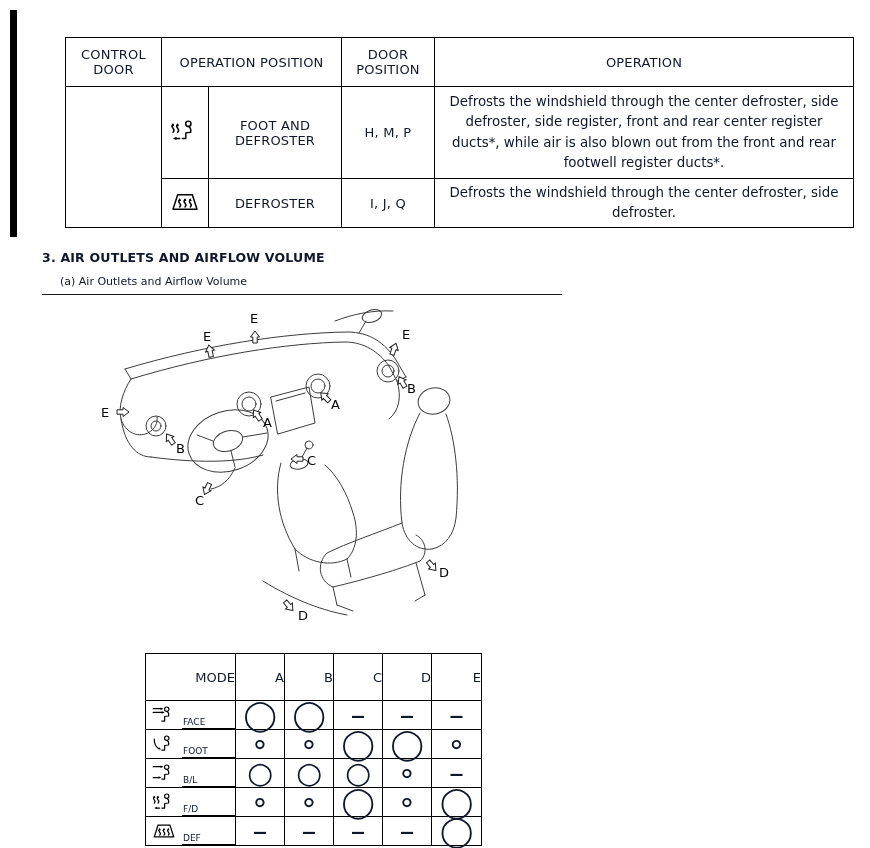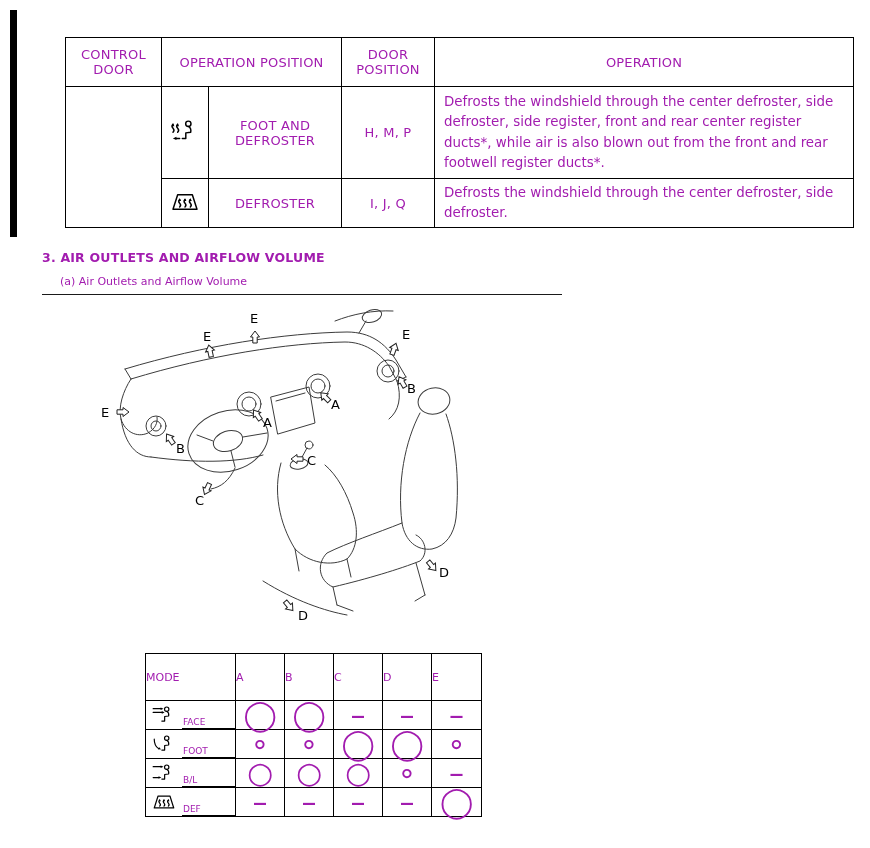--- a/index.html
+++ b/index.html
@@ -1,46 +1,46 @@
 <!DOCTYPE html>
 <html><head>
 <meta charset="utf-8">
 <style>
   html,body{margin:0;padding:0;background:#fff;}
   .page{position:relative;width:870px;height:848px;background:#ffffff;
-        font-family:"DejaVu Sans","Liberation Sans",sans-serif;color:#a21caf;overflow:hidden;}
+        font-family:"DejaVu Sans","Liberation Sans",sans-serif;color:#0f172a;overflow:hidden;}
 
   
   .edge-bar{position:absolute;left:10px;top:10px;width:7px;height:227px;background:#000;}
 
   
   table.ctl{position:absolute;left:65px;top:37px;width:788px;border-collapse:collapse;table-layout:fixed;}
   table.ctl th,table.ctl td{border:1px solid #000;font-size:13px;font-weight:normal;
         text-align:center;vertical-align:middle;padding:2px 6px;letter-spacing:.2px;}
   table.ctl tr.hdr th{height:44px;}
   table.ctl tr.r1{height:92px;}
   table.ctl tr.r2{height:47px;}
-  table.ctl td.op-text{font-size:13.4px;text-align:left;line-height:1.5;padding:4px 9px;letter-spacing:0;}
+  table.ctl td.op-text{font-size:13.4px;text-align:center;line-height:1.5;padding:4px 9px;letter-spacing:0;}
   table.ctl td.icon-cell{padding:0;}
 
   
   .sec-head{position:absolute;left:42px;top:250px;font-size:12.5px;font-weight:bold;letter-spacing:.2px;text-align:center;}
   .sec-sub{position:absolute;left:60px;top:275px;font-size:11px;}
   .sec-rule{position:absolute;left:42px;top:294px;width:520px;height:1px;background:#1a1a1a;}
 
   
   .diagram{position:absolute;left:85px;top:305px;width:470px;height:342px;}
   .diagram svg{display:block;}
   .car{stroke:#3c3c3c;stroke-width:1;fill:none;stroke-linecap:round;stroke-linejoin:round;}
   .dlabel{font-family:"DejaVu Sans",sans-serif;font-size:13px;fill:#000;stroke:none;}
 
   
   table.air{position:absolute;left:145px;top:653px;width:336px;border-collapse:collapse;table-layout:fixed;}
   table.air th,table.air td{border:1px solid #000;vertical-align:middle;padding:0;}
-  table.air tr.hdr th{height:46px;font-size:11px;font-weight:normal;text-align:left;}
+  table.air tr.hdr th{height:46px;font-size:13px;font-weight:normal;text-align:right;}
   table.air tr.body{height:28px;}
   td.mode-cell{padding:0;}
   .mode-inner{display:flex;align-items:stretch;height:28px;}
   .mode-icon{width:36px;display:flex;align-items:center;justify-content:center;}
   .mode-label-wrap{flex:1;display:flex;align-items:flex-end;}
   .mode-label{display:block;width:100%;font-size:9px;padding:2px 0 1px 1px;border-bottom:1px solid #000;}
   td.sym{font-size:30px;line-height:26px;text-align:center;font-family:"DejaVu Sans",sans-serif;}
 
   .ic{stroke:#000;stroke-width:1.1;fill:none;stroke-linecap:round;stroke-linejoin:round;}
 </style>
@@ -294,20 +294,39 @@
               </span>
         </div>
       </td>
       <td class="sym">○</td>
       <td class="sym">○</td>
       <td class="sym">○</td>
       <td class="sym">∘</td>
       <td class="sym">–</td>
     </tr>
 
+    <tr class="body">
+      <td class="mode-cell">
+        <div class="mode-inner">
+          <span class="mode-icon">
+            <svg width="26" height="20" viewBox="0 0 24 18">
+                  <use href="#i-fd"></use>
+                </svg>
+              </span>
+          <span class="mode-label-wrap">
+                <span class="mode-label">F/D</span>
+              </span>
+        </div>
+      </td>
+      <td class="sym">∘</td>
+      <td class="sym">∘</td>
+      <td class="sym">◯</td>
+      <td class="sym">∘</td>
+      <td class="sym">◯</td>
+    </tr>
 
     <tr class="body">
       <td class="mode-cell">
         <div class="mode-inner">
           <span class="mode-icon">
             <svg width="26" height="20" viewBox="0 0 24 18">
                   <use href="#i-def"></use>
                 </svg>
               </span>
           <span class="mode-label-wrap">

